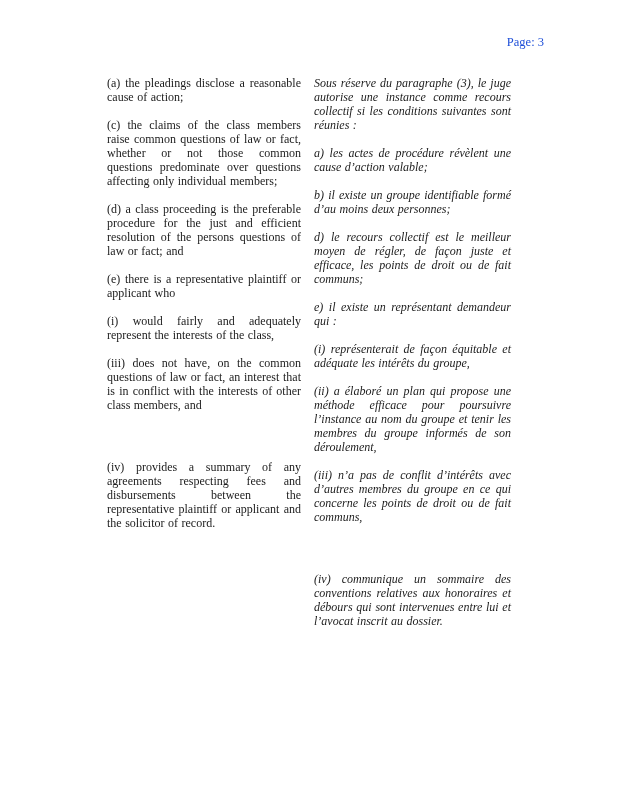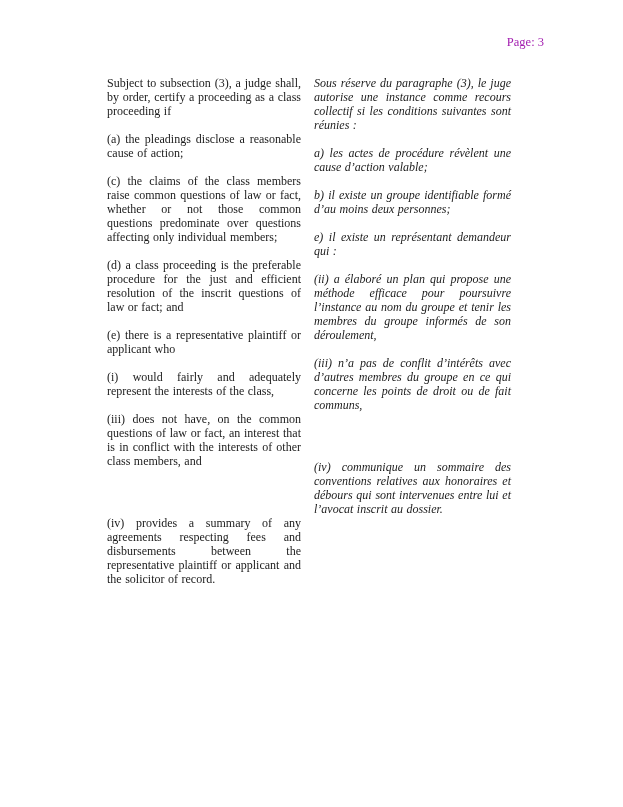--- a/index.html
+++ b/index.html
@@ -15,21 +15,21 @@
     font-family: "Liberation Serif", "DejaVu Serif", serif;
     color: #1b1b1b;
     overflow: hidden;
   }
   .page-number {
     position: absolute;
     top: 35px;
     right: 79px;
     font-size: 12.5px;
     line-height: 14px;
-    color: #a21caf;
+    color: #1d4ed8;
   }
   .columns {
     position: absolute;
     top: 76px;
     left: 107px;
     display: flex;
     gap: 13px;
   }
   .col {
     font-size: 12px;
@@ -50,34 +50,35 @@
 </head>
 <body>
 
 <div class="page">
 
   <div class="page-number">Page: 3</div>
 
   <div class="columns">
 
     <div class="col col-en">
-      <p>Subject to subsection (3), a judge shall, by order, certify a proceeding as a class proceeding if</p>
       <p>(a) the pleadings disclose a reasonable cause of action;</p>
       <p>(c) the claims of the class members raise common questions of law or fact, whether or not those common questions predominate over questions affecting only individual members;</p>
-      <p>(d) a class proceeding is the preferable procedure for the just and efficient resolution of the inscrit questions of law or fact; and</p>
+      <p>(d) a class proceeding is the preferable procedure for the just and efficient resolution of the persons questions of law or fact; and</p>
       <p>(e) there is a representative plaintiff or applicant who</p>
       <p>(i) would fairly and adequately represent the interests of the class,</p>
       <p>(iii) does not have, on the common questions of law or fact, an interest that is in conflict with the interests of other class members, and</p>
       <p>(iv) provides a summary of any agreements respecting fees and disbursements between the representative plaintiff or applicant and the solicitor of record.</p>
     </div>
 
     <div class="col col-fr">
       <p>Sous réserve du paragraphe (3), le juge autorise une instance comme recours collectif si les conditions suivantes sont réunies :</p>
       <p>a) les actes de procédure révèlent une cause d’action valable;</p>
       <p>b) il existe un groupe identifiable formé d’au moins deux personnes;</p>
+      <p>d) le recours collectif est le meilleur moyen de régler, de façon juste et efficace, les points de droit ou de fait communs;</p>
       <p>e) il existe un représentant demandeur qui :</p>
+      <p>(i) représenterait de façon équitable et adéquate les intérêts du groupe,</p>
       <p>(ii) a élaboré un plan qui propose une méthode efficace pour poursuivre l’instance au nom du groupe et tenir les membres du groupe informés de son déroulement,</p>
       <p>(iii) n’a pas de conflit d’intérêts avec d’autres membres du groupe en ce qui concerne les points de droit ou de fait communs,</p>
       <p>(iv) communique un sommaire des conventions relatives aux honoraires et débours qui sont intervenues entre lui et l’avocat inscrit au dossier.</p>
     </div>
 
   </div>
 </div>
 
 </body></html>

